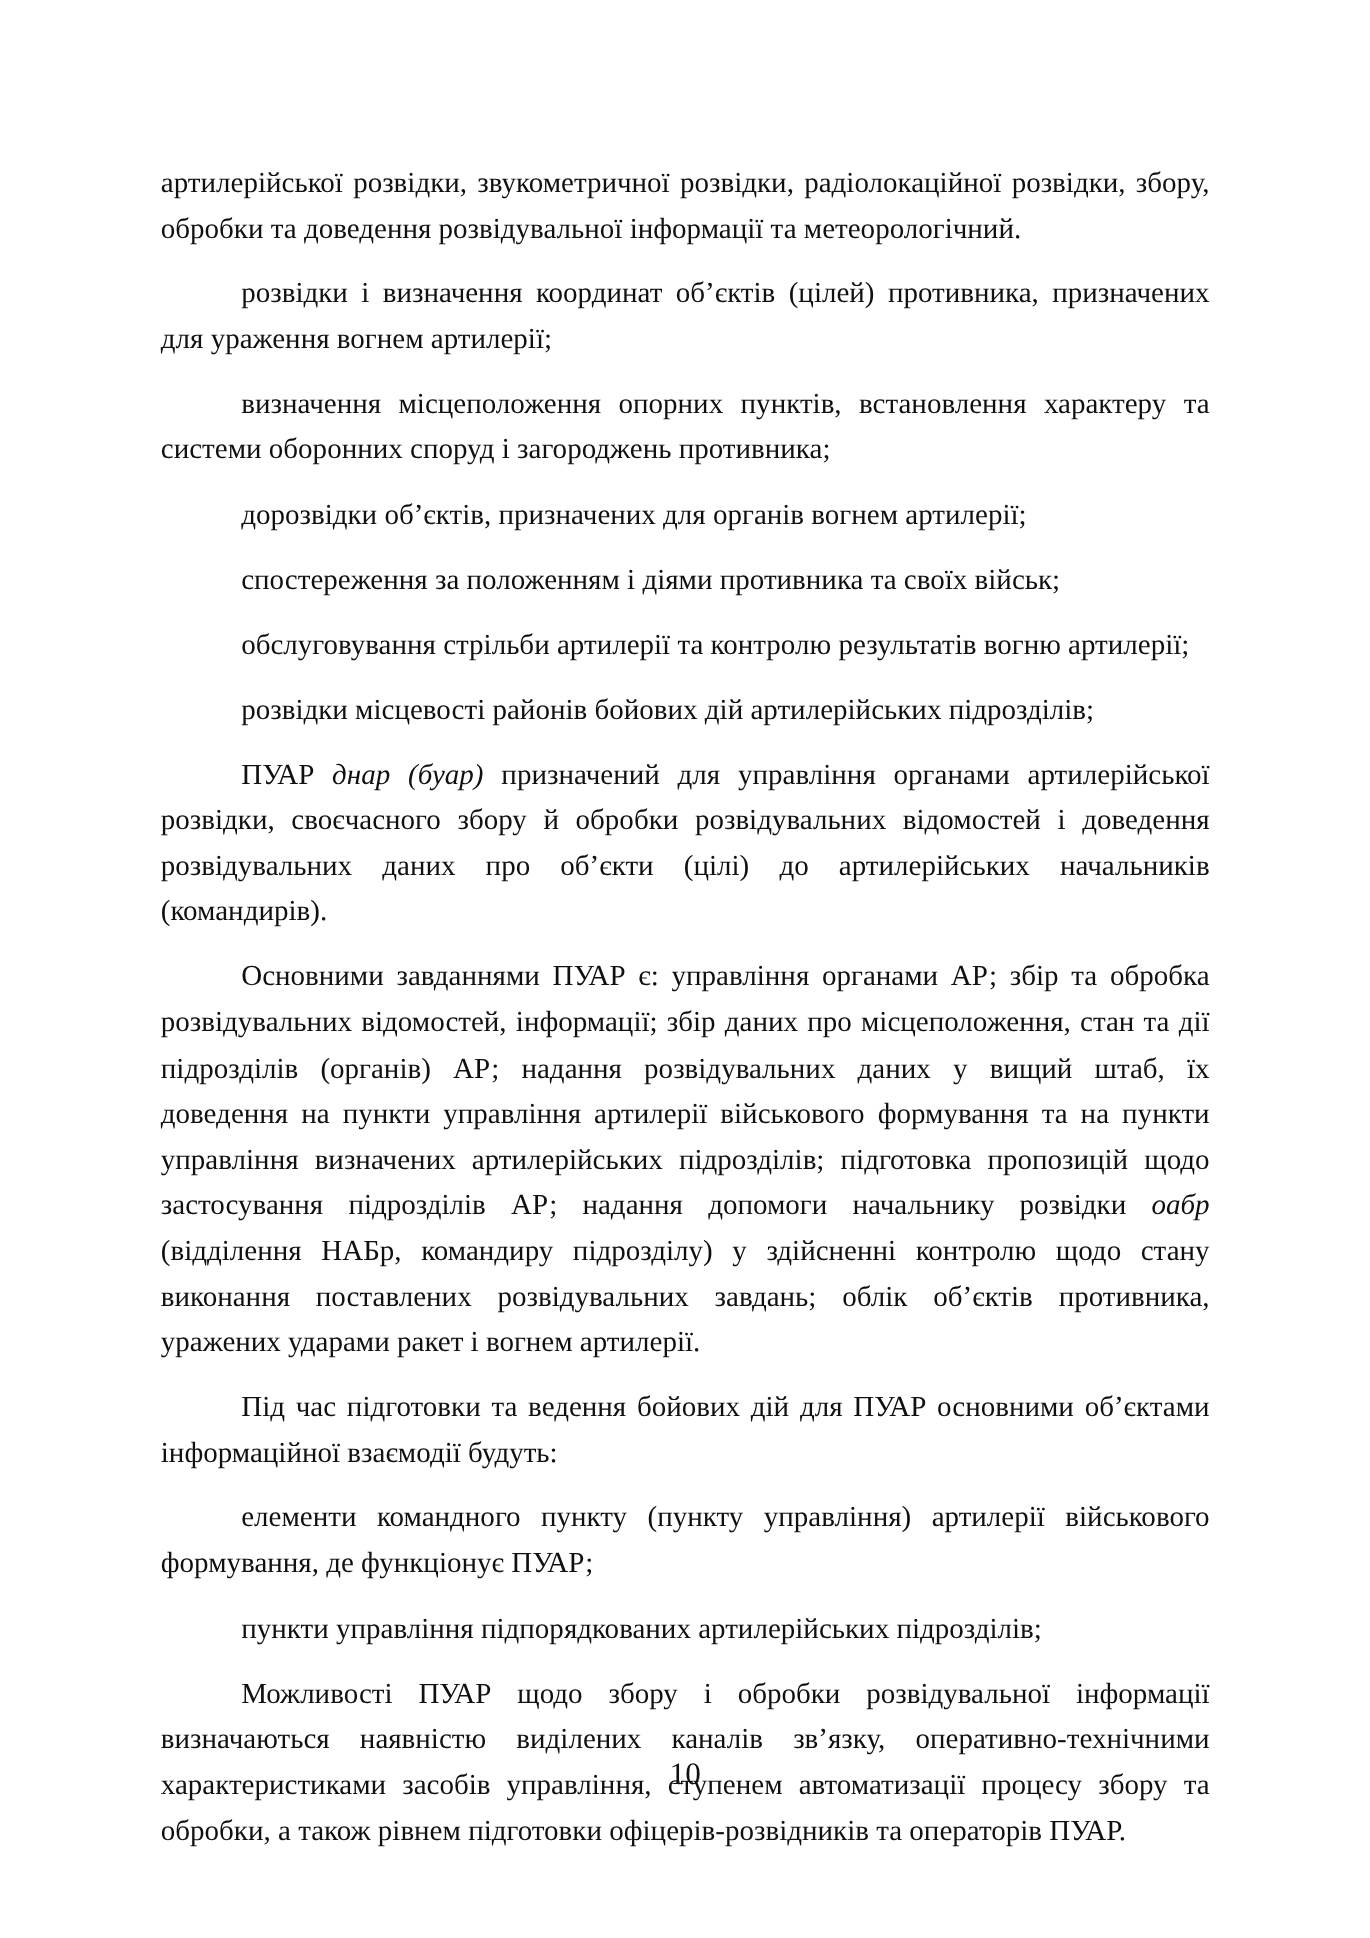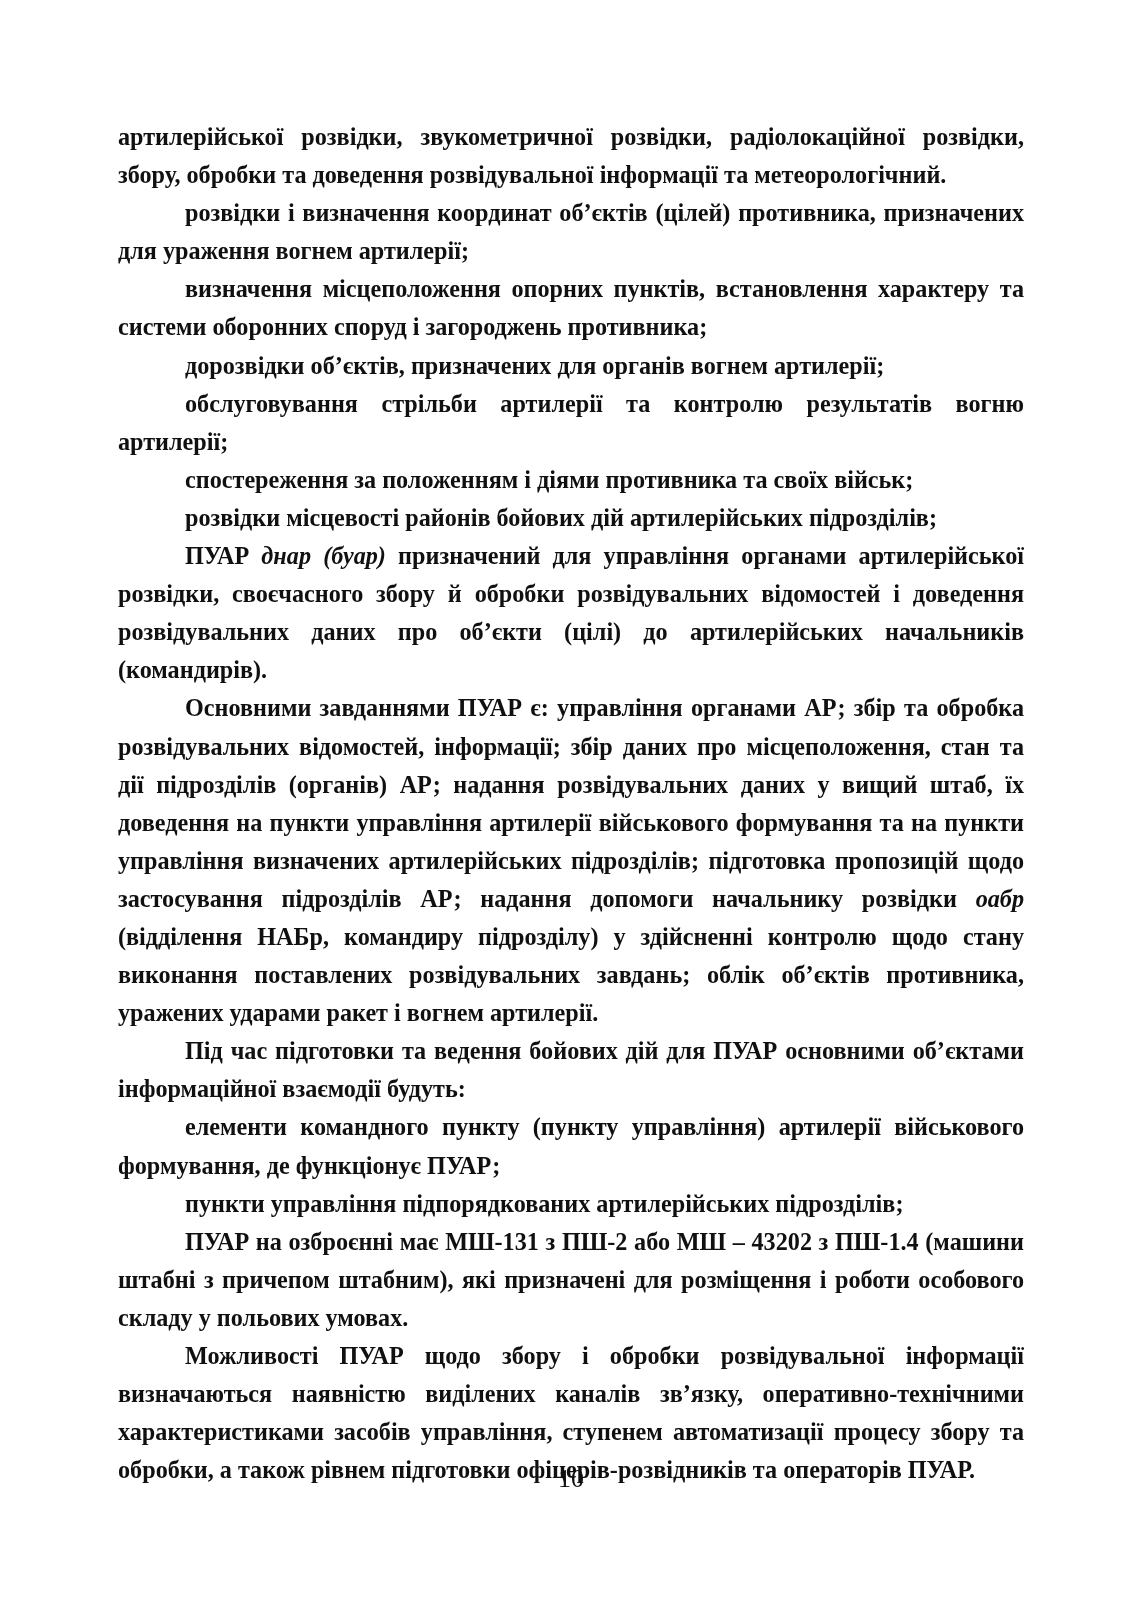--- a/index.html
+++ b/index.html
@@ -22,24 +22,23 @@
     left: 118px;
     top: 118px;
     width: 906px;
     font-size: 24.2px;
     line-height: 38.1px;
     text-align: justify;
     text-justify: inter-word;
     color: #101010;
   }
   .body-text p {
-    margin: 0;
+    margin: 16px;
     text-indent: 67px;
     text-align: justify;
-    font-weight: bold;
   }
   .body-text p.no-indent {
     text-indent: 0;
   }
   .body-text p:last-child {
     text-align: justify;
   }
   .ital {
     font-style: italic;
   }
@@ -64,44 +63,43 @@
 
     <p class="no-indent">артилерійської розвідки, звукометричної розвідки, радіолокаційної розвідки, збору, обробки та доведення розвідувальної інформації та метеорологічний.</p>
 
 
     <p>розвідки і визначення координат об’єктів (цілей) противника, призначених для ураження вогнем артилерії;</p>
 
     <p>визначення місцеположення опорних пунктів, встановлення характеру та системи оборонних споруд і загороджень противника;</p>
 
     <p>дорозвідки об’єктів, призначених для органів вогнем артилерії;</p>
 
+    <p>спостереження за положенням і діями противника та своїх військ;</p>
+
     <p>обслуговування стрільби артилерії та контролю результатів вогню артилерії;</p>
-
-    <p>спостереження за положенням і діями противника та своїх військ;</p>
 
     <p>розвідки місцевості районів бойових дій артилерійських підрозділів;</p>
 
 
     <p>
       <span>ПУАР </span><span class="ital">днар (буар)</span><span> призначений для управління органами артилерійської розвідки, своєчасного збору й обробки розвідувальних відомостей і доведення розвідувальних даних про об’єкти (цілі) до артилерійських начальників (командирів).</span>
     </p>
 
     <p>
       <span>Основними завданнями ПУАР є: управління органами АР; збір та обробка розвідувальних відомостей, інформації; збір даних про місцеположення, стан та дії підрозділів (органів) АР; надання розвідувальних даних у вищий штаб, їх доведення на пункти управління артилерії військового формування та на пункти управління визначених артилерійських підрозділів; підготовка пропозицій щодо застосування підрозділів АР; надання допомоги начальнику розвідки </span><span class="ital">оабр</span><span> (відділення НАБр, командиру підрозділу) у здійсненні контролю щодо стану виконання поставлених розвідувальних завдань; облік об’єктів противника, уражених ударами ракет і вогнем артилерії.</span>
     </p>
 
     <p>Під час підготовки та ведення бойових дій для ПУАР основними об’єктами інформаційної взаємодії будуть:</p>
 
 
     <p>елементи командного пункту (пункту управління) артилерії військового формування, де функціонує ПУАР;</p>
 
     <p>пункти управління підпорядкованих артилерійських підрозділів;</p>
 
 
-    <p>ПУАР на озброєнні має МШ-131 з ПШ-2 або МШ – 43202 з ПШ-1.4 (машини штабні з причепом штабним), які призначені для розміщення і роботи особового складу у польових умовах.</p>
 
     <p>Можливості ПУАР щодо збору і обробки розвідувальної інформації визначаються наявністю виділених каналів зв’язку, оперативно-технічними характеристиками засобів управління, ступенем автоматизації процесу збору та обробки, а також рівнем підготовки офіцерів-розвідників та операторів ПУАР.</p>
 
   </div>
 
   <div class="page-number">10</div>
 
 </div>
 
 </body></html>

